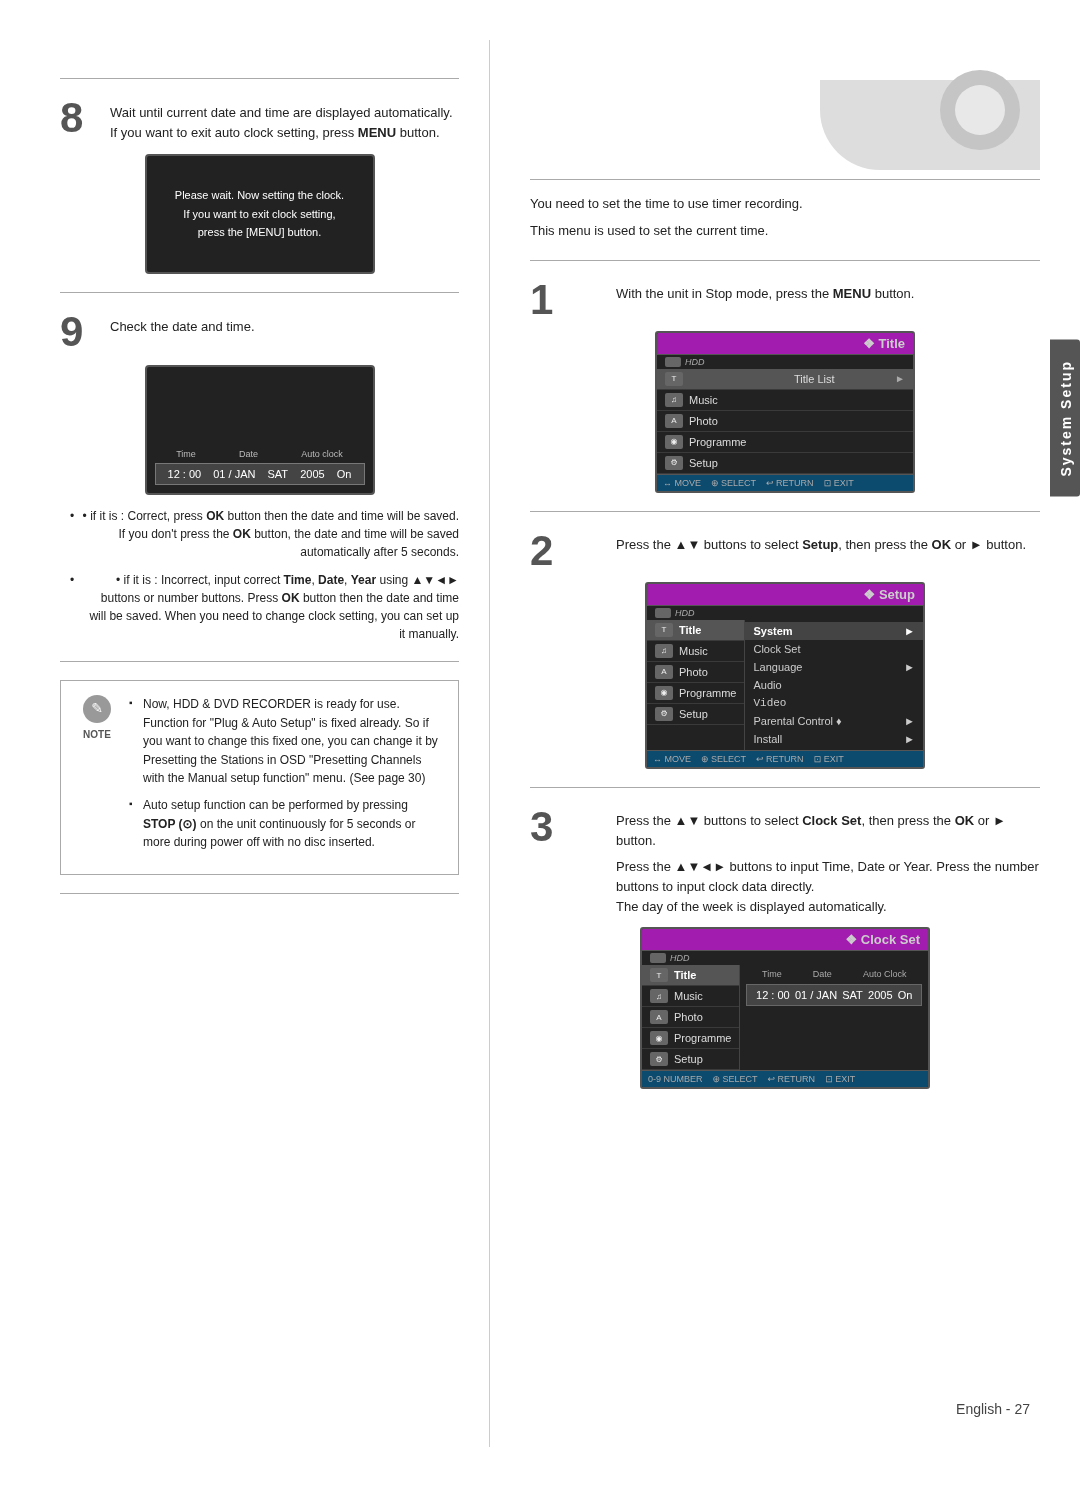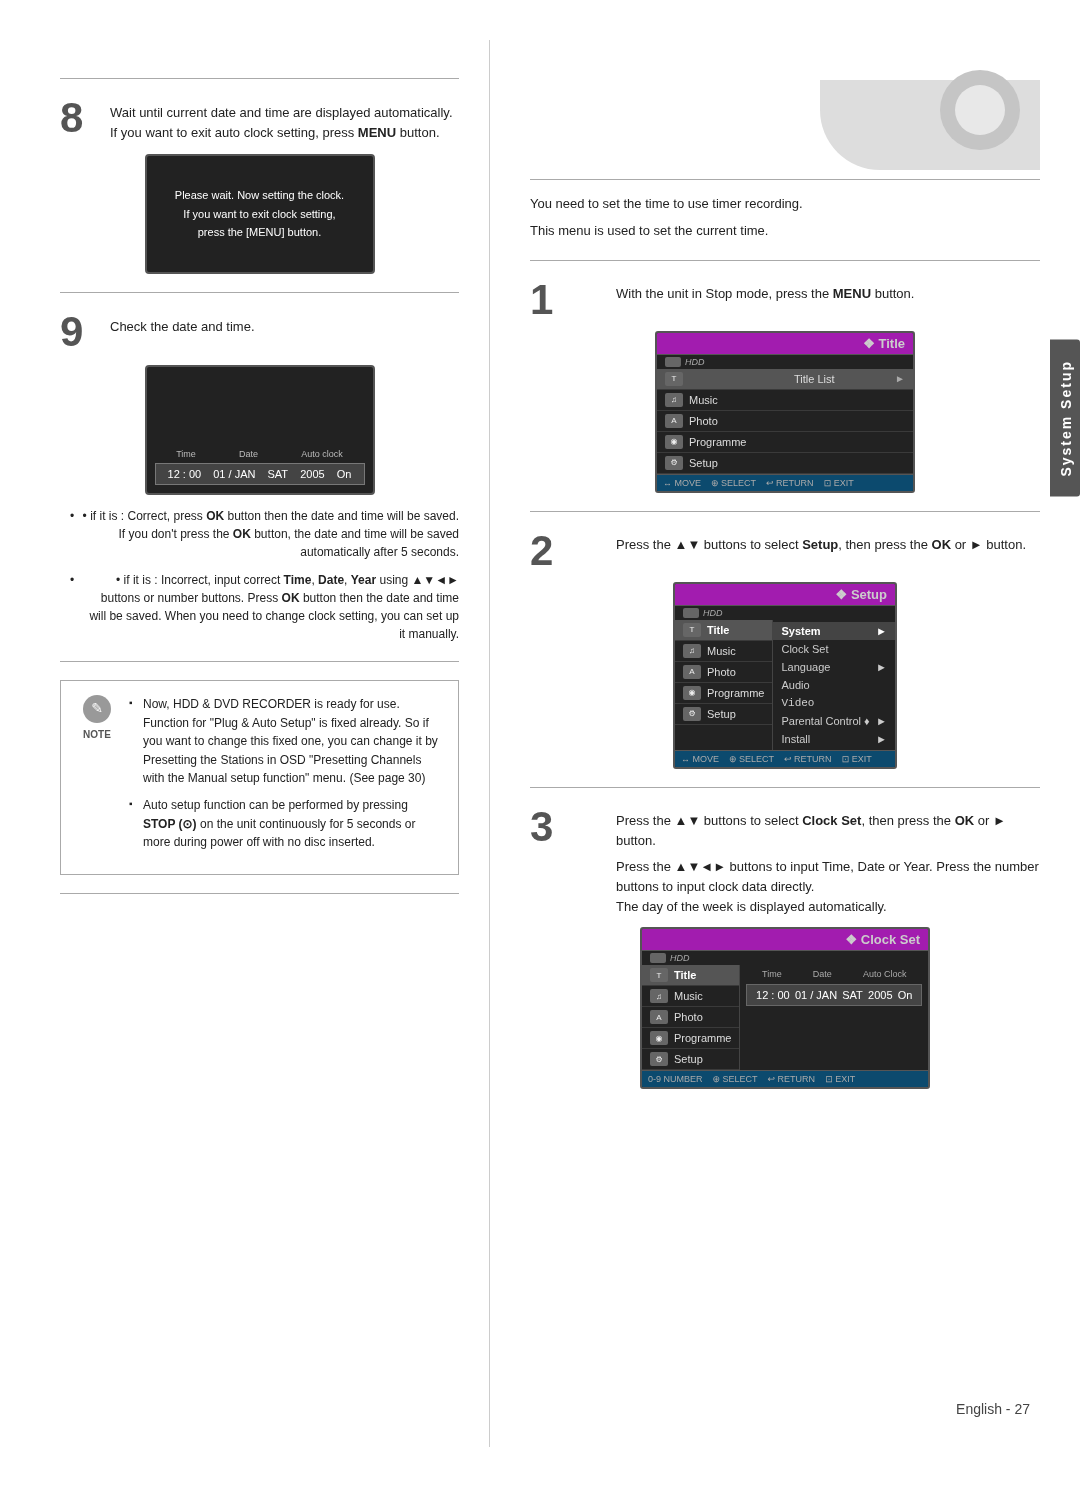--- a/index.html
+++ b/index.html
@@ -509,21 +509,21 @@
 
     <hr class="divider">
 
     <div class="step-right-block">
       <div class="step-right-num">2</div>
       <div class="step-right-text">
         <span>Press the ▲▼ buttons to select </span><b>Setup</b><span>, then press the </span><b>OK</b><span> or ► button.</span>
       </div>
     </div>
 
-    <div class="menu-screen" style="width:224px">
+    <div class="menu-screen" style="width:280px">
       <div class="menu-topbar">
         <span>❖ <span>Setup</span></span>
       </div>
       <div class="screen-hdd-label">
         <div class="hdd-icon"></div>
         <span>HDD</span>
       </div>
       <div style="display:flex">
         <div style="flex:0 0 70px; border-right:1px solid #444;">
           <div class="menu-row selected">

